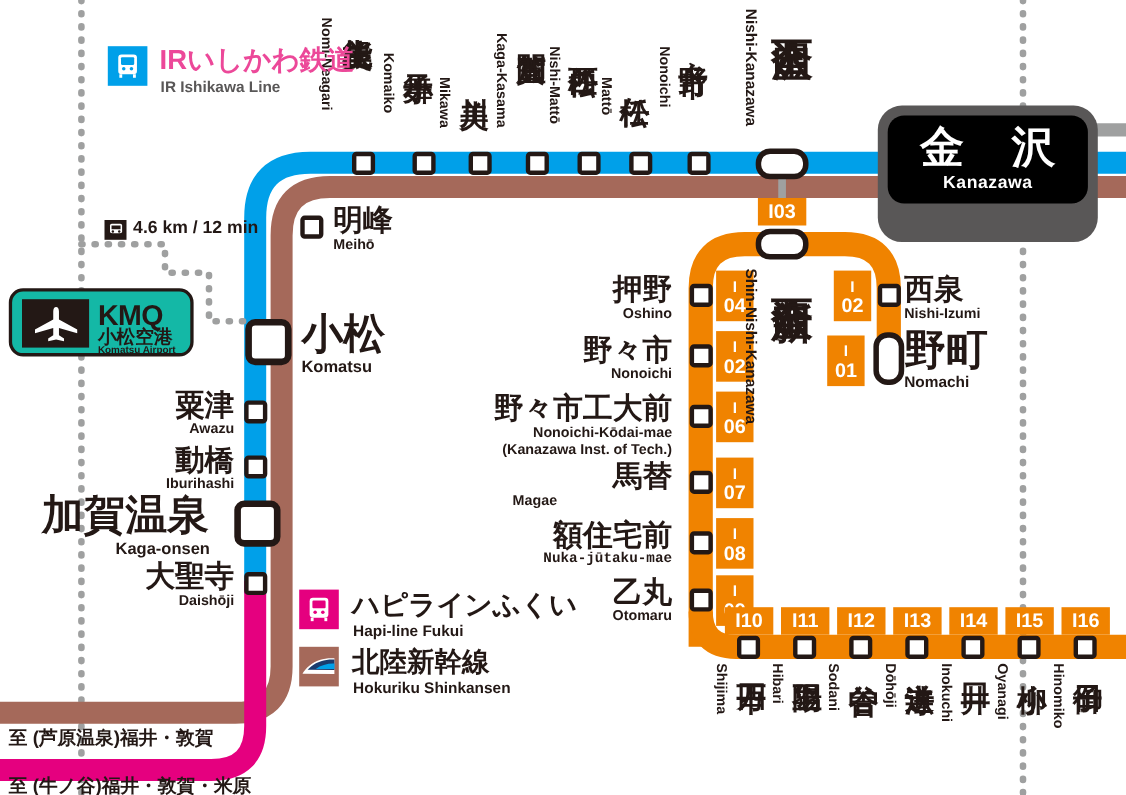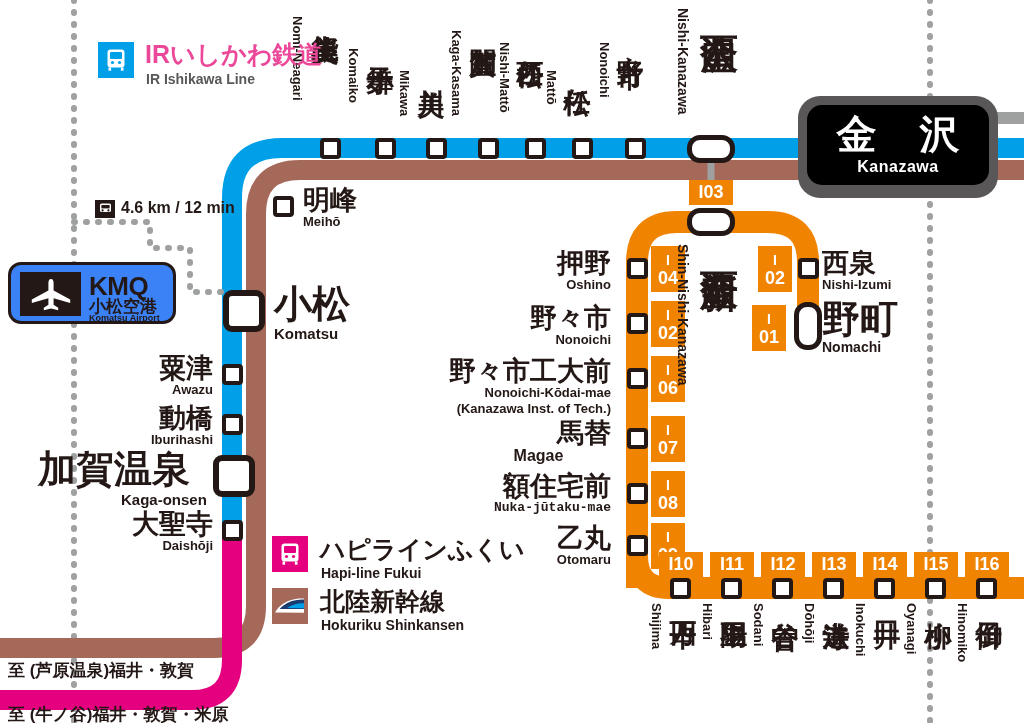--- a/index.html
+++ b/index.html
@@ -27,25 +27,25 @@
   .badge.sq .bn{font-size:18px;margin-top:2px;}
   .badge.rect{width:44px;height:25px;font-size:18px;letter-spacing:0px;}
   
   .legend-ico{position:absolute;display:flex;align-items:center;justify-content:center;}
   .lg-jp{position:absolute;font-size:25px;font-weight:700;color:#ec4899;white-space:nowrap;}
   .lg-ro{position:absolute;font-size:14px;font-weight:700;color:#595757;white-space:nowrap;}
   .lg-jp.dark{color:#231815;}
   .lg-ro.dark{color:#231815;}
   
   #airport-card{position:absolute;left:8px;top:262px;width:168px;height:62px;
-     background:#3b82f6;border:3px solid #231815;border-radius:13px;box-sizing:border-box;}
+     background:#14b8a6;border:3px solid #231815;border-radius:13px;box-sizing:border-box;}
   #airport-blk{position:absolute;left:9px;top:7px;width:61px;height:44px;background:#231815;
      display:flex;align-items:center;justify-content:center;}
   
-  #kanazawa-outer{position:absolute;left:798px;top:96px;width:200px;height:102px;
+  #kanazawa-outer{position:absolute;left:798px;top:96px;width:200px;height:124px;
      background:#595757;border-radius:22px;box-sizing:border-box;}
   #kanazawa-inner{position:absolute;left:9px;top:9px;width:182px;height:80px;background:#000;
      border-radius:15px;display:flex;flex-direction:column;align-items:center;justify-content:center;}
   #kanazawa-jp{color:#fff;font-size:40px;font-weight:700;letter-spacing:16px;
      text-indent:16px;line-height:1;}
   #kanazawa-ro{color:#fff;font-size:16px;font-weight:700;margin-top:4px;letter-spacing:.5px;}
   #bus-ico{position:absolute;left:95px;top:200px;width:20px;height:18px;
      background:#231815;display:flex;align-items:center;justify-content:center;}
   .thru{position:absolute;font-size:17px;font-weight:700;color:#231815;white-space:nowrap;}
 </style>
@@ -141,21 +141,21 @@
   <div class="stn small" style="left:222px;top:364px"></div>
   <div class="jp abs" style="left:133px;top:355px;font-size:27px;text-align:right;width:80px;">粟津</div>
   <div class="ro abs" style="left:133px;top:383px;font-size:13px;text-align:right;width:80px;">Awazu</div>
 
   <div class="stn small" style="left:222px;top:414px"></div>
   <div class="jp abs" style="left:133px;top:405px;font-size:27px;text-align:right;width:80px;">動橋</div>
   <div class="ro abs" style="left:113px;top:433px;font-size:13px;text-align:right;width:100px;">Iburihashi</div>
 
   <div class="stn big" style="left:213px;top:455px"></div>
   <div class="jp abs" style="left:38px;top:450px;font-size:38px;">加賀温泉</div>
-  <div class="ro abs" style="left:105px;top:492px;font-size:15px;margin-left:16px;">Kaga-onsen</div>
+  <div class="ro abs" style="left:105px;top:492px;font-size:15px;">Kaga-onsen</div>
 
   <div class="stn small" style="left:222px;top:520px"></div>
   <div class="jp abs" style="left:123px;top:511px;font-size:27px;text-align:right;width:90px;">大聖寺</div>
   <div class="ro abs" style="left:123px;top:539px;font-size:13px;text-align:right;width:90px;">Daishōji</div>
 
   <div id="airport-card">
     <div id="airport-blk">
       <svg width="46" height="34" viewBox="0 0 46 34" aria-hidden="true">
         <path fill="#ffffff" d="M23 2c1.7 0 2.6 1.6 2.6 4.1v7.3l16.6 9.1v3.4l-16.6-4.7v6.6l4.6 3v2.4L23 31.6l-7.2 1.6v-2.4l4.6-3v-6.6L3.8 25.9v-3.4l16.6-9.1V6.1C20.4 3.6 21.3 2 23 2z"></path>
       </svg>
@@ -197,21 +197,21 @@
   <div class="jp abs" style="left:426px;top:358px;font-size:27px;text-align:right;width:185px;">野々市工大前</div>
   <div class="ro abs" style="left:426px;top:386px;font-size:13px;text-align:right;width:185px;">Nonoichi-Kōdai-mae</div>
   <div class="ro abs" style="left:416px;top:402px;font-size:13px;text-align:right;width:195px;">(Kanazawa Inst. of Tech.)</div>
   <div class="badge sq" style="left:651px;top:356px">
     <span class="bl">I</span>
     <span class="bn">06</span>
   </div>
 
   <div class="stn small" style="left:627px;top:428px"></div>
   <div class="jp abs" style="left:466px;top:420px;font-size:27px;text-align:right;width:145px;">馬替</div>
-  <div class="ro abs" style="left:466px;top:448px;font-size:16px;text-align:center;width:145px;">Magae</div>
+  <div class="ro abs" style="left:466px;top:448px;font-size:13px;text-align:left;width:145px;">Magae</div>
   <div class="badge sq" style="left:651px;top:416px">
     <span class="bl">I</span>
     <span class="bn">07</span>
   </div>
 
   <div class="stn small" style="left:627px;top:483px"></div>
   <div class="jp abs" style="left:436px;top:473px;font-size:27px;text-align:right;width:175px;">額住宅前</div>
   <div class="ro abs" style="left:436px;top:501px;font-size:13px;text-align:right;width:175px;font-family:Liberation Mono, monospace;">Nuka-jūtaku-mae</div>
   <div class="badge sq" style="left:651px;top:471px">
     <span class="bl">I</span>

